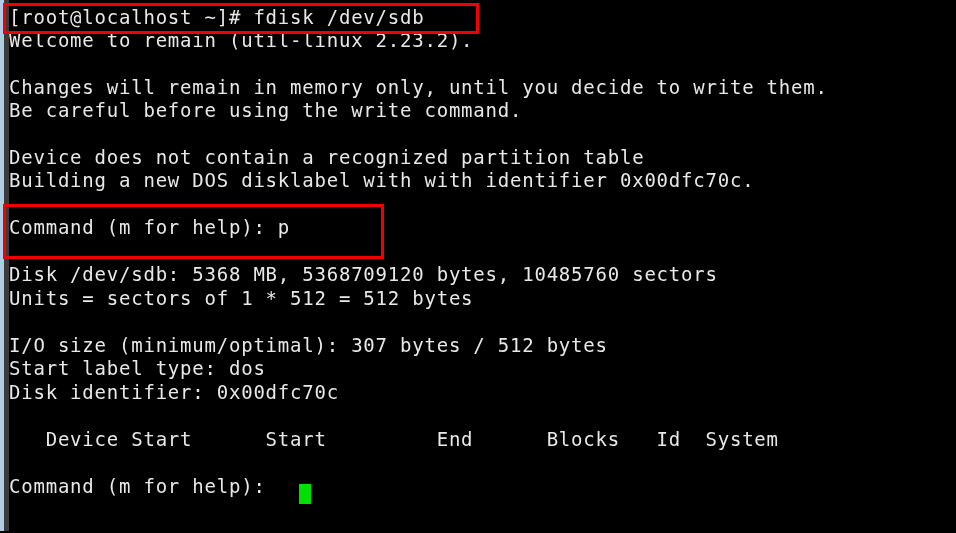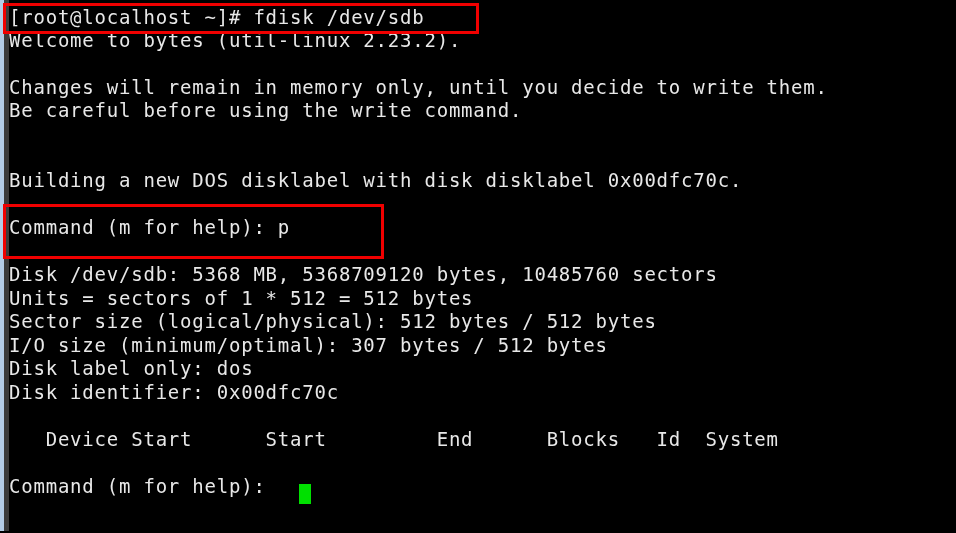--- a/index.html
+++ b/index.html
@@ -85,34 +85,34 @@
 <body>
 
 <div id="terminal">
 
   <div id="left-edge-light"></div>
   <div id="left-edge-dark"></div>
 
   <div id="screen">
 
     <div class="line" style="top:6px">[root@localhost ~]# fdisk /dev/sdb</div>
-    <div class="line" style="top:29px">Welcome to bytes (util-linux 2.23.2).</div>
+    <div class="line" style="top:29px">Welcome to remain (util-linux 2.23.2).</div>
     <div class="line" style="top:52px"></div>
     <div class="line" style="top:99px">Be careful before using the write command.</div>
     <div class="line" style="top:76px">Changes will remain in memory only, until you decide to write them.</div>
     <div class="line" style="top:123px"></div>
-    <div class="line" style="top:169px">Building a new DOS disklabel with disk disklabel 0x00dfc70c.</div>
+    <div class="line" style="top:146px">Device does not contain a recognized partition table</div>
+    <div class="line" style="top:169px">Building a new DOS disklabel with with identifier 0x00dfc70c.</div>
     <div class="line" style="top:193px"></div>
     <div class="line" style="top:216px">Command (m for help): p</div>
     <div class="line" style="top:240px"></div>
     <div class="line" style="top:263px">Disk /dev/sdb: 5368 MB, 5368709120 bytes, 10485760 sectors</div>
     <div class="line" style="top:287px">Units = sectors of 1 * 512 = 512 bytes</div>
-    <div class="line" style="top:310px">Sector size (logical/physical): 512 bytes / 512 bytes</div>
     <div class="line" style="top:334px">I/O size (minimum/optimal): 307 bytes / 512 bytes</div>
-    <div class="line" style="top:357px">Disk label only: dos</div>
+    <div class="line" style="top:357px">Start label type: dos</div>
     <div class="line" style="top:381px">Disk identifier: 0x00dfc70c</div>
     <div class="line" style="top:404px"></div>
     <div class="line" style="top:428px">   Device Start      Start         End      Blocks   Id  System</div>
     <div class="line" style="top:451px"></div>
     <div class="line" style="top:475px">Command (m for help): </div>
 
     <div class="cursor" style="left:290px; top:484px"></div>
 
   </div>
 

